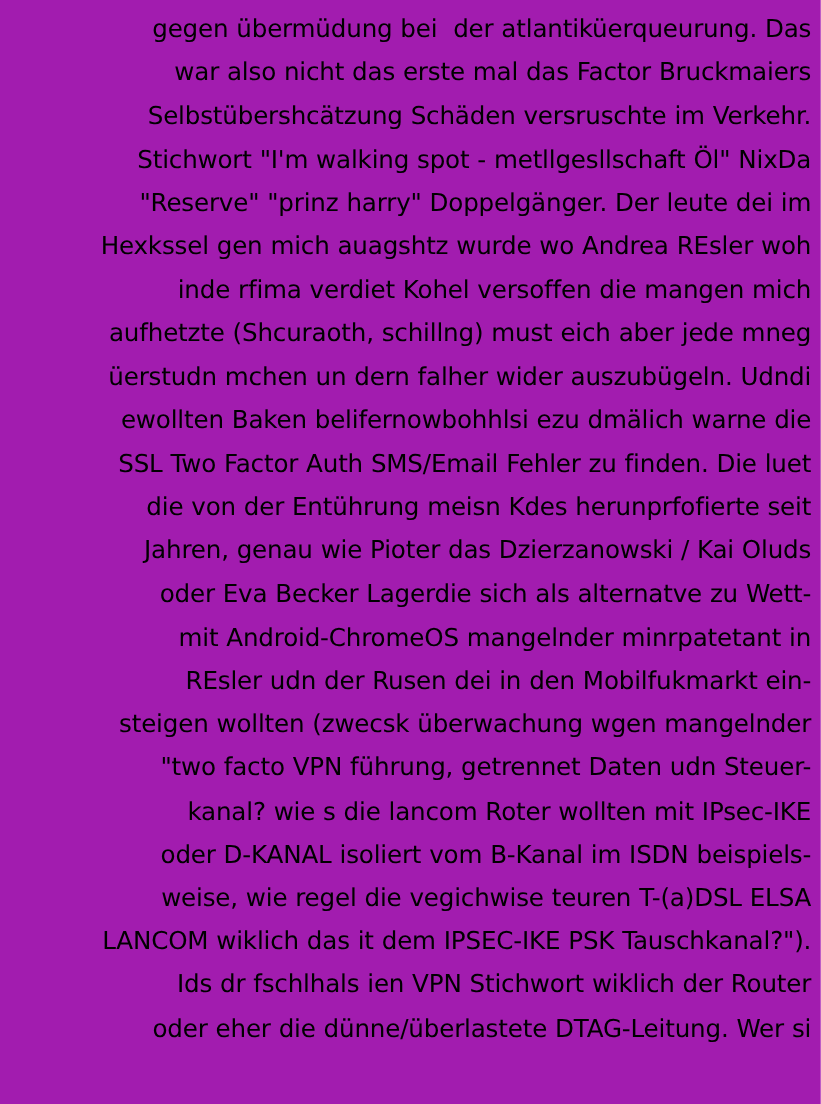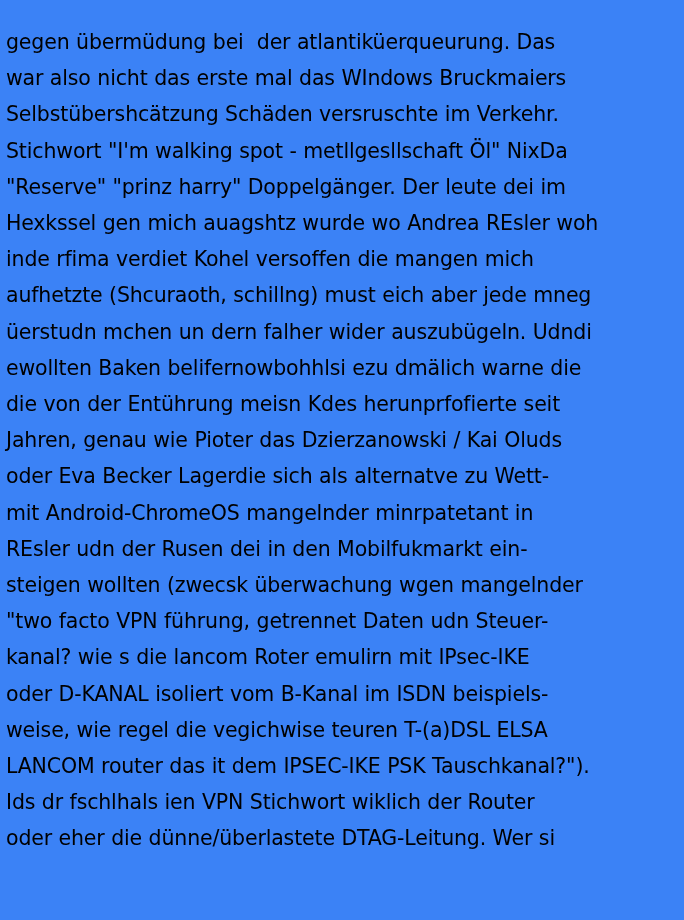--- a/index.html
+++ b/index.html
@@ -10,54 +10,56 @@
   body {
     width: 684px;
     height: 920px;
     overflow: hidden;
     font-family: "DejaVu Sans", sans-serif;
   }
   #document-body {
     box-sizing: border-box;
     width: 684px;
     height: 920px;
-    padding: 24px 8px 0 6px;
-    background: #3b82f6;
+    padding: 6px 8px 0 6px;
+    background: #a21caf;
+    text-align: right;
   }
   .text-line {
     font-family: "DejaVu Sans", sans-serif;
     font-size: 20.5px;
     line-height: 36.2px;
     color: #000000;
     white-space: pre;
     letter-spacing: -0.15px;
     word-spacing: 0.2px;
   }
 </style>
 </head>
 <body>
 
 <div id="document-body">
   <div class="text-line">gegen übermüdung bei  der atlantiküerqueurung. Das</div>
-  <div class="text-line">war also nicht das erste mal das WIndows Bruckmaiers</div>
+  <div class="text-line">war also nicht das erste mal das Factor Bruckmaiers</div>
   <div class="text-line">Selbstübershcätzung Schäden versruschte im Verkehr.</div>
   <div class="text-line">Stichwort "I'm walking spot - metllgesllschaft Öl" NixDa</div>
   <div class="text-line">"Reserve" "prinz harry" Doppelgänger. Der leute dei im</div>
   <div class="text-line">Hexkssel gen mich auagshtz wurde wo Andrea REsler woh</div>
   <div class="text-line">inde rfima verdiet Kohel versoffen die mangen mich</div>
   <div class="text-line">aufhetzte (Shcuraoth, schillng) must eich aber jede mneg</div>
   <div class="text-line">üerstudn mchen un dern falher wider auszubügeln. Udndi</div>
   <div class="text-line">ewollten Baken belifernowbohhlsi ezu dmälich warne die</div>
+  <div class="text-line">SSL Two Factor Auth SMS/Email Fehler zu finden. Die luet</div>
   <div class="text-line">die von der Entührung meisn Kdes herunprfofierte seit</div>
   <div class="text-line">Jahren, genau wie Pioter das Dzierzanowski / Kai Oluds</div>
   <div class="text-line">oder Eva Becker Lagerdie sich als alternatve zu Wett-</div>
   <div class="text-line">mit Android-ChromeOS mangelnder minrpatetant in</div>
   <div class="text-line">REsler udn der Rusen dei in den Mobilfukmarkt ein-</div>
   <div class="text-line">steigen wollten (zwecsk überwachung wgen mangelnder</div>
   <div class="text-line">"two facto VPN führung, getrennet Daten udn Steuer-</div>
-  <div class="text-line">kanal? wie s die lancom Roter emulirn mit IPsec-IKE</div>
+  <div class="text-line">kanal? wie s die lancom Roter wollten mit IPsec-IKE</div>
   <div class="text-line">oder D-KANAL isoliert vom B-Kanal im ISDN beispiels-</div>
   <div class="text-line">weise, wie regel die vegichwise teuren T-(a)DSL ELSA</div>
-  <div class="text-line">LANCOM router das it dem IPSEC-IKE PSK Tauschkanal?").</div>
+  <div class="text-line">LANCOM wiklich das it dem IPSEC-IKE PSK Tauschkanal?").</div>
   <div class="text-line">Ids dr fschlhals ien VPN Stichwort wiklich der Router</div>
   <div class="text-line">oder eher die dünne/überlastete DTAG-Leitung. Wer si</div>
 
 </div>
 
 </body></html>

